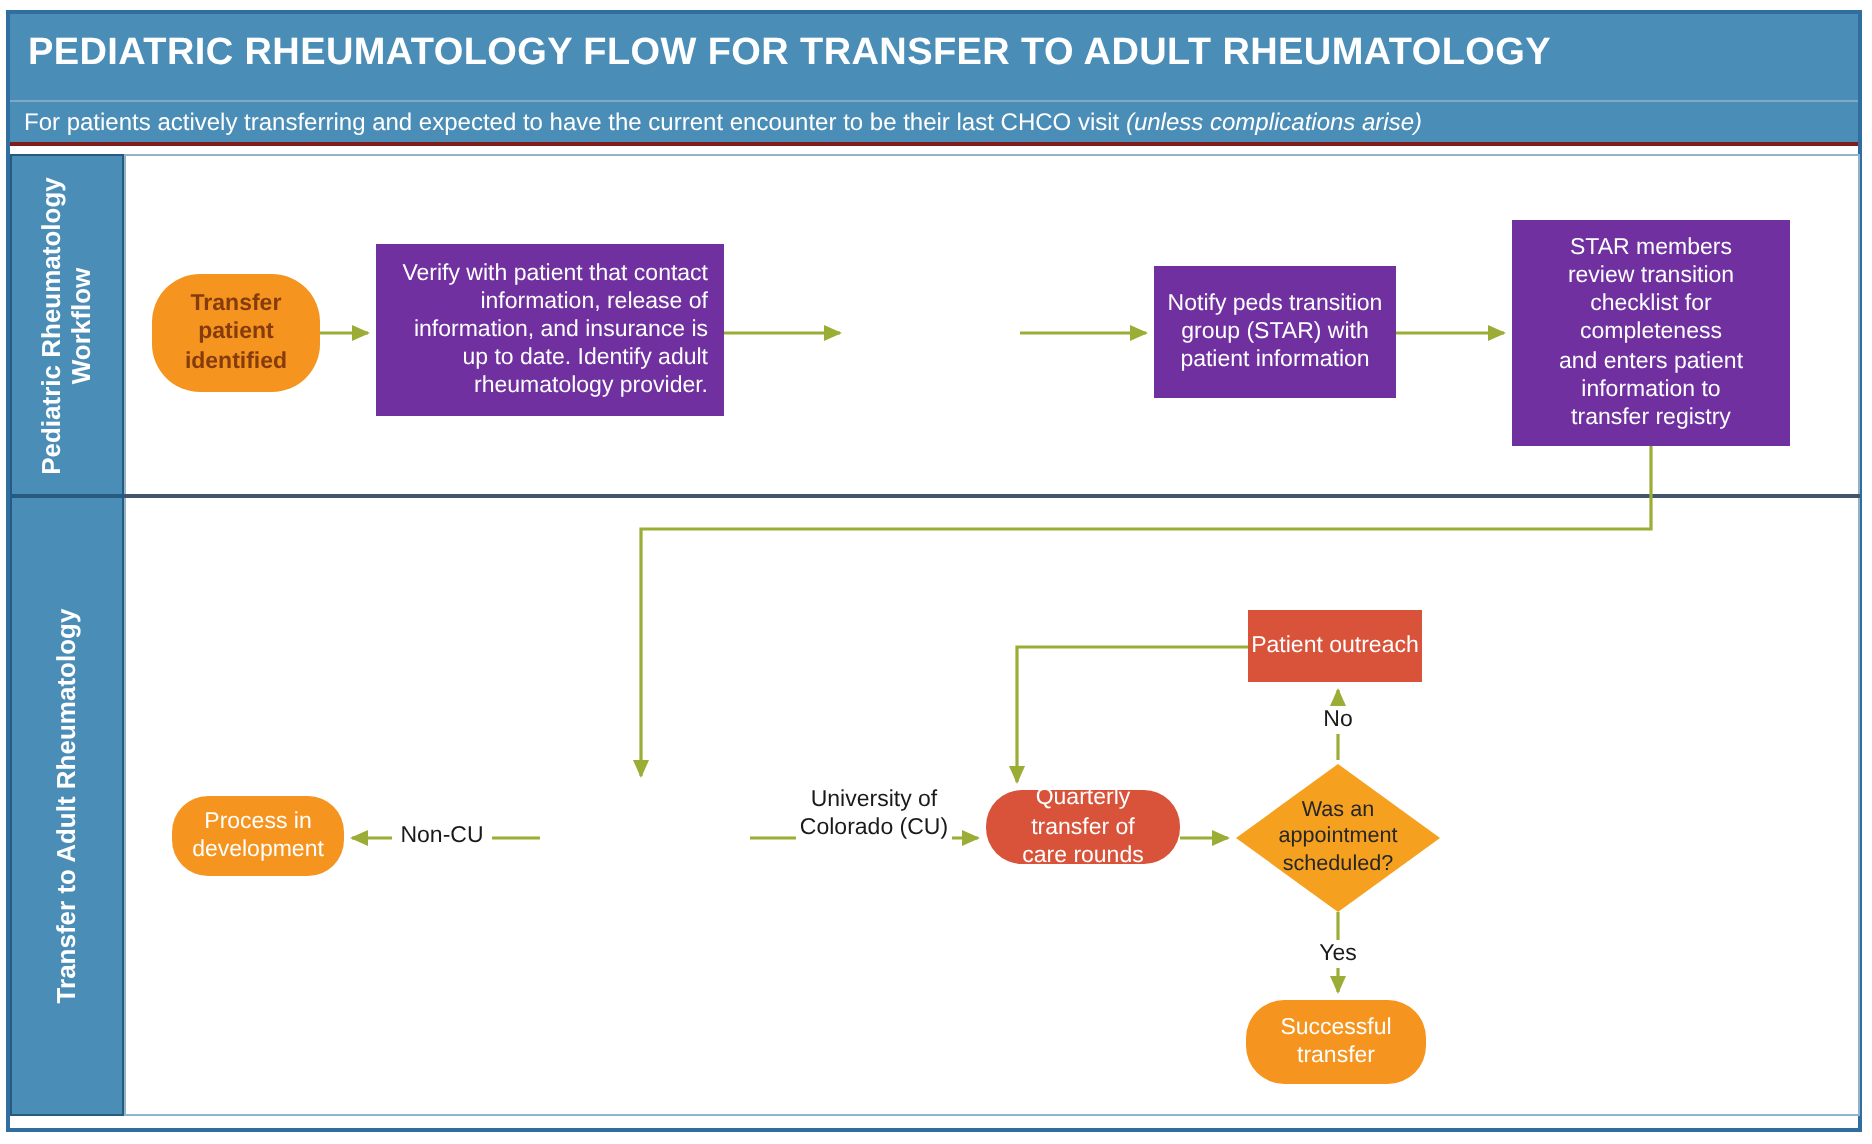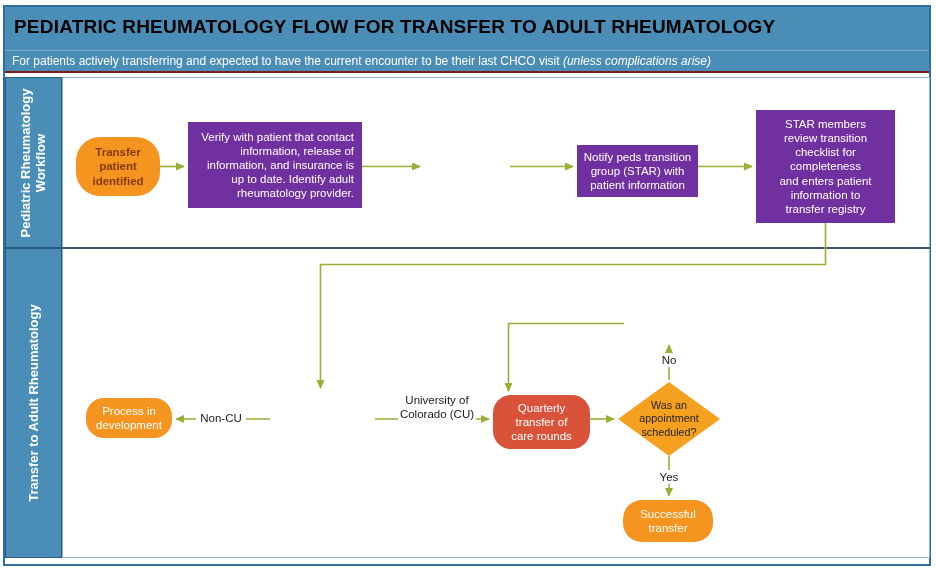--- a/index.html
+++ b/index.html
@@ -4,21 +4,21 @@
 <style>
   html,body{margin:0;padding:0;background:#ffffff;}
   body{font-family:"Liberation Sans",sans-serif;}
   #stage{position:relative;width:936px;height:572px;background:#ffffff;overflow:hidden;}
 
   .frame{position:absolute;left:3px;top:5px;width:928px;height:561px;
          border:2px solid #2F6E9E;box-sizing:border-box;background:#ffffff;}
 
   .titlebar{position:absolute;left:5px;top:7px;width:924px;height:57px;
             background:#4A8DB7;border-bottom:1px solid #2F6E9E;box-sizing:border-box;
-            color:#000000;font-weight:bold;font-size:19px;line-height:40px;
+            color:#ffffff;font-weight:bold;font-size:19px;line-height:40px;
             padding-left:9px;letter-spacing:.2px;white-space:nowrap;}
   .subtitlebar{position:absolute;left:5px;top:50px;width:924px;height:23px;
             background:#4A8DB7;border-top:1px solid #7FA9C6;border-bottom:2px solid #7f1d1d;
             box-sizing:border-box;color:#ffffff;font-size:12px;line-height:20px;padding-left:7px;
             white-space:nowrap;}
   .subtitlebar .em{font-style:italic;}
 
   .sb-cell{position:absolute;left:5px;width:57px;background:#4A8DB7;
            border:1px solid #265A7E;box-sizing:border-box;}
   .sb-cell .lane-label{position:absolute;left:50%;top:50%;
@@ -41,25 +41,25 @@
         justify-content:center;text-align:center;color:#ffffff;font-size:11.5px;line-height:1.22;}
   .stadium{background:#F5941E;}
   .rect-purple{background:#7030A0;}
   .rect-red{background:#D9533B;}
 
   #n-transfer{left:76px;top:137px;width:84px;height:59px;border-radius:24px;
               color:#843C0C;font-weight:bold;text-align:center;}
   #n-verify{left:188px;top:122px;width:174px;height:86px;justify-content:flex-start;
             text-align:right;align-items:center;padding:5px 8px;}
   #n-provider{left:424px;top:132px;width:86px;height:67px;padding:2px 4px;}
-  #n-notify{left:577px;top:145px;width:121px;height:52px;padding:2px 5px;}
+  #n-notify{left:577px;top:133px;width:121px;height:66px;padding:2px 5px;}
   #n-star{left:756px;top:110px;width:139px;height:113px;padding:4px 23px;}
   #n-process{left:86px;top:398px;width:86px;height:40px;border-radius:18px;}
   #n-ptransfers{left:270px;top:392px;width:105px;height:57px;border-radius:24px;padding:2px 6px;}
-  #n-quarterly{left:493px;top:395px;width:97px;height:54px;border-radius:18px;padding:2px 16px;}
+  #n-quarterly{left:493px;top:395px;width:97px;height:37px;border-radius:18px;padding:2px 16px;}
   #n-outreach{left:624px;top:305px;width:87px;height:36px;}
   #n-successful{left:623px;top:500px;width:90px;height:42px;border-radius:19px;}
   #n-decision{left:618px;top:382px;width:102px;height:74px;background:#F5A01E;
               clip-path:polygon(50% 0,100% 50%,50% 100%,0 50%);
               color:#262626;font-size:10.8px;padding:0 8px;}
 
   .edge-label{position:absolute;background:#ffffff;color:#1a1a1a;font-size:11.5px;
               line-height:1.22;text-align:center;}
   #el-noncu{left:196px;top:411px;width:50px;}
   #el-cu{left:398px;top:393px;width:78px;}
@@ -140,18 +140,21 @@
 
 
   <div class="node rect-red" id="n-quarterly">
     <span>Quarterly transfer of care rounds</span>
   </div>
 
   <div class="node" id="n-decision">
     <span>Was an appointment scheduled?</span>
   </div>
 
+  <div class="node rect-red" id="n-outreach">
+    <span>Patient outreach</span>
+  </div>
 
   <div class="node stadium" id="n-successful">
     <span>Successful transfer</span>
   </div>
 
 </div>
 
 </body></html>

